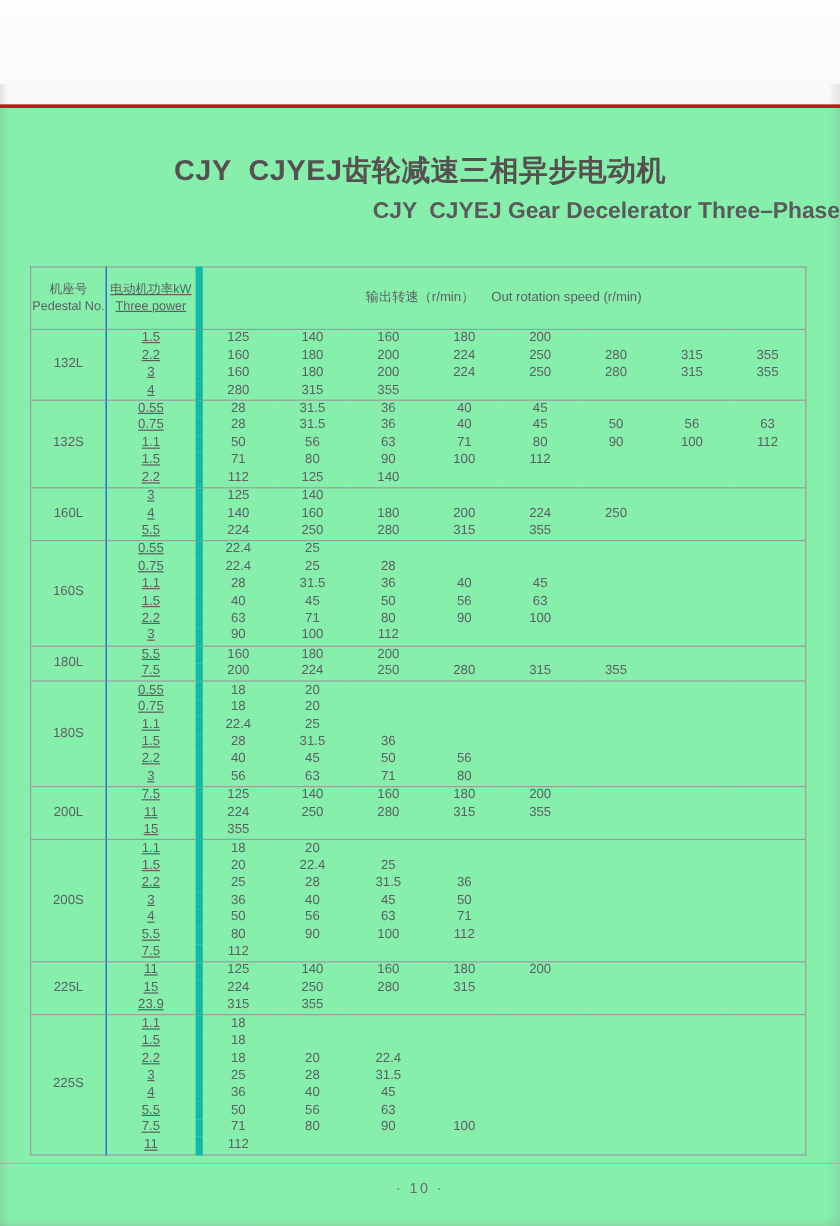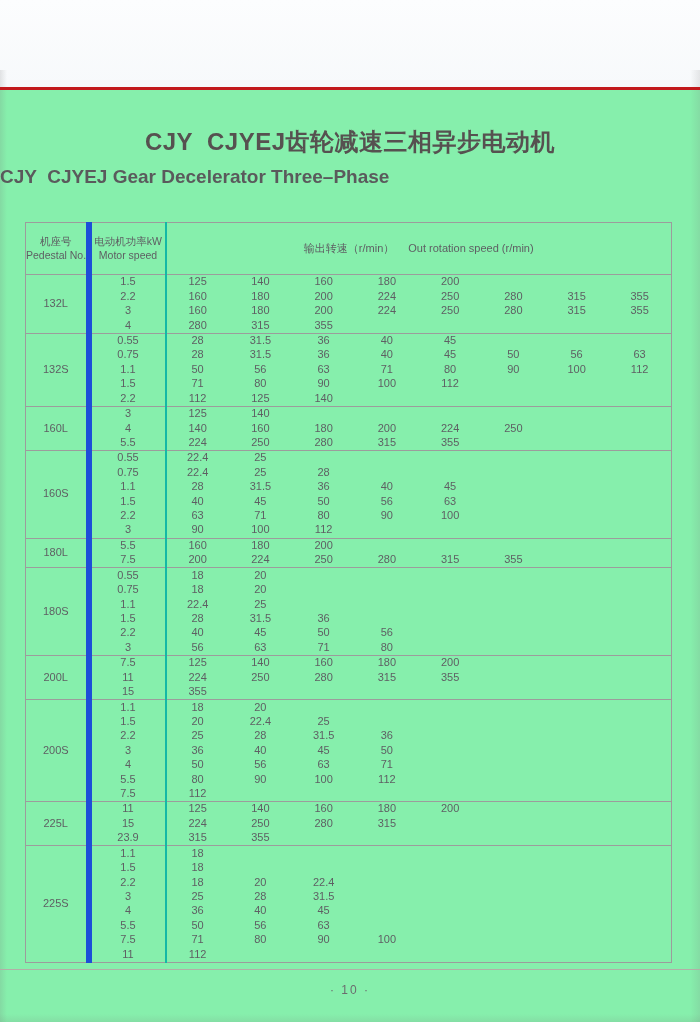--- a/index.html
+++ b/index.html
@@ -25,21 +25,21 @@
     position: absolute; left: 0; top: 87px; width: 700px; height: 3px;
   }
 
   .title-zh {
     position: absolute; left: 0; top: 126px; width: 700px;
     text-align: center; font-size: 24px; font-weight: bold;
     color: #565150; letter-spacing: 0.5px; white-space: pre;
   }
   .title-en {
     position: absolute; left: 0; width: 700px;
-    text-align: left; font-size: 19px; font-weight: bold;
+    text-align: right; font-size: 19px; font-weight: bold;
     color: #5a5a5c; white-space: pre;
   }
   .title-en.line1 { top: 166px; }
   .title-en.line2 { top: 191px; }
 
   .tbl-wrap { position: absolute; left: 25px; top: 222px; }
   table.spec {
     border-collapse: collapse;
     table-layout: fixed;
     width: 647px;
@@ -51,22 +51,22 @@
     padding: 0; margin: 0;
     font-weight: normal;
     text-align: center;
     vertical-align: middle;
     font-size: 11px;
     line-height: 1.25;
     overflow: hidden;
   }
   thead tr { height: 52px; }
   thead th { border-bottom: 1px solid #9c9c9c; }
-  th.h-pedestal, td.pedestal { border-right: 6px solid #1d4ed8; }
-  th.h-power,    td.power    { border-right: 2px solid #14b8a6; }
+  th.h-pedestal, td.pedestal { border-right: 1px solid #1d4ed8; }
+  th.h-power,    td.power    { border-right: 6px solid #14b8a6; text-decoration: underline; }
   th .hl { display:block; font-size: 10.5px; color:#5e5f63; white-space: nowrap; }
   th.h-speed .zh { margin-right: 14px; }
   tr.group-first td { border-top: 1px solid #9c9c9c; }
   td.pedestal { font-size: 11px; }
   td.speed { font-size: 11px; }
 
   .footer-rule {
     position: absolute; left: 0; top: 969px; width: 700px; height: 1px;
     background: #b3aea7;
   }
@@ -104,21 +104,21 @@
           <col>
       </colgroup>
       <thead>
         <tr>
           <th class="h-pedestal">
             <span class="hl">机座号</span>
             <span class="hl">Pedestal No.</span>
           </th>
           <th class="h-power">
             <span class="hl">电动机功率kW</span>
-            <span class="hl">Motor speed</span>
+            <span class="hl">Three power</span>
           </th>
           <th class="h-speed" colspan="8">
             <span class="zh">输出转速（r/min）</span><span>Out rotation speed (r/min)</span>
           </th>
         </tr>
       </thead>
       <tbody>
           <tr class="group-first">
             <td class="pedestal" rowspan="4">132L</td>
             <td class="power">1.5</td>

